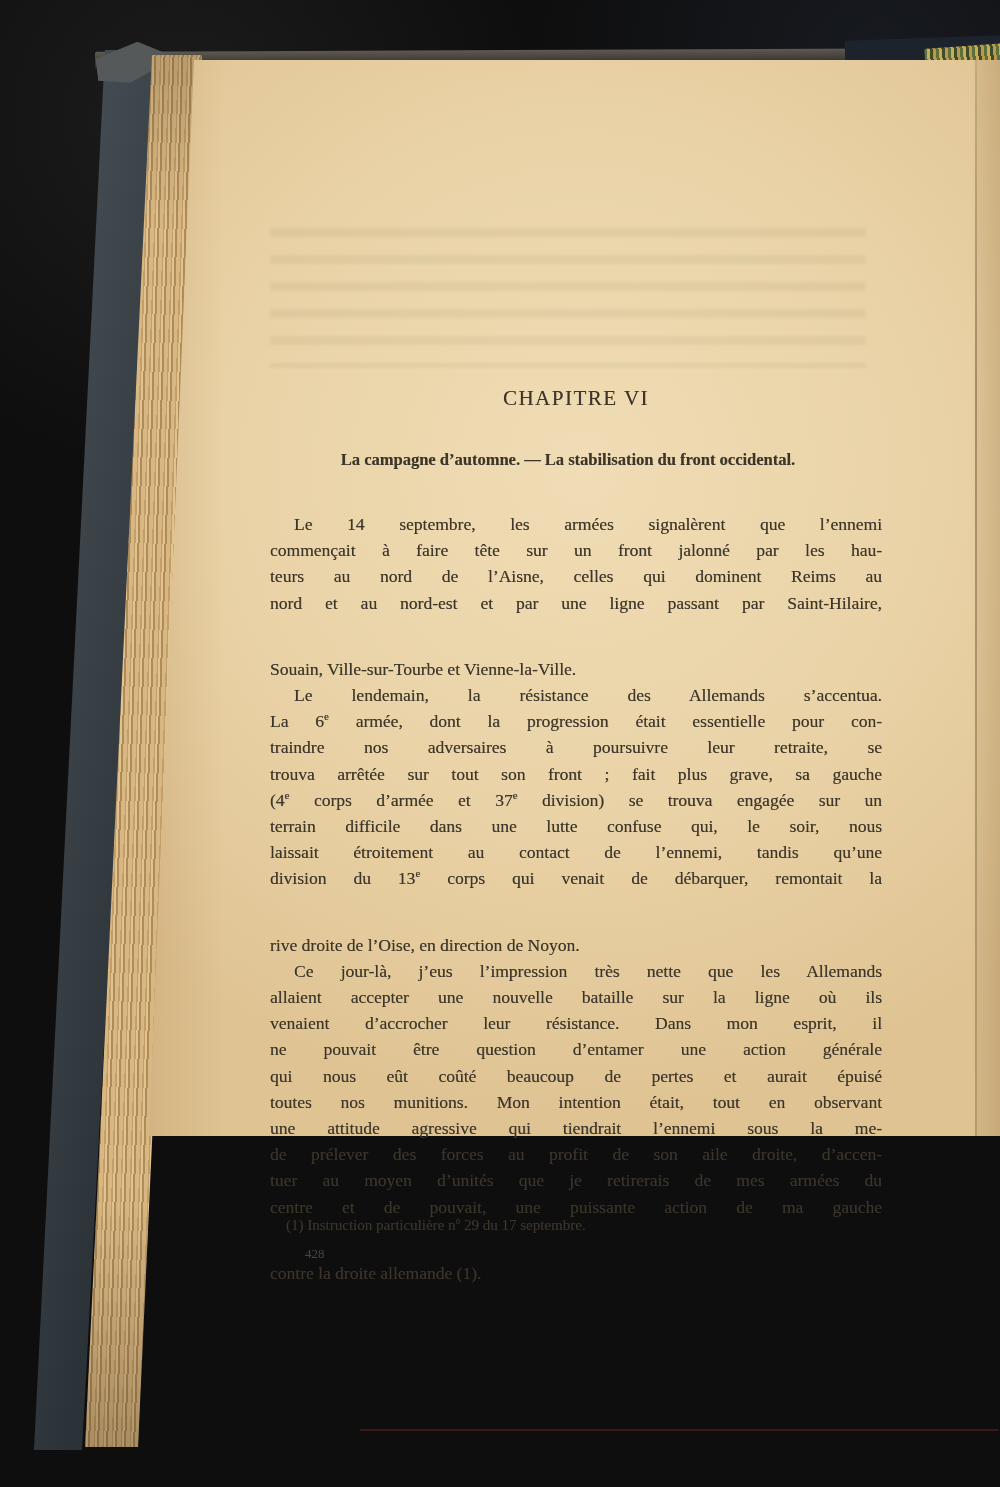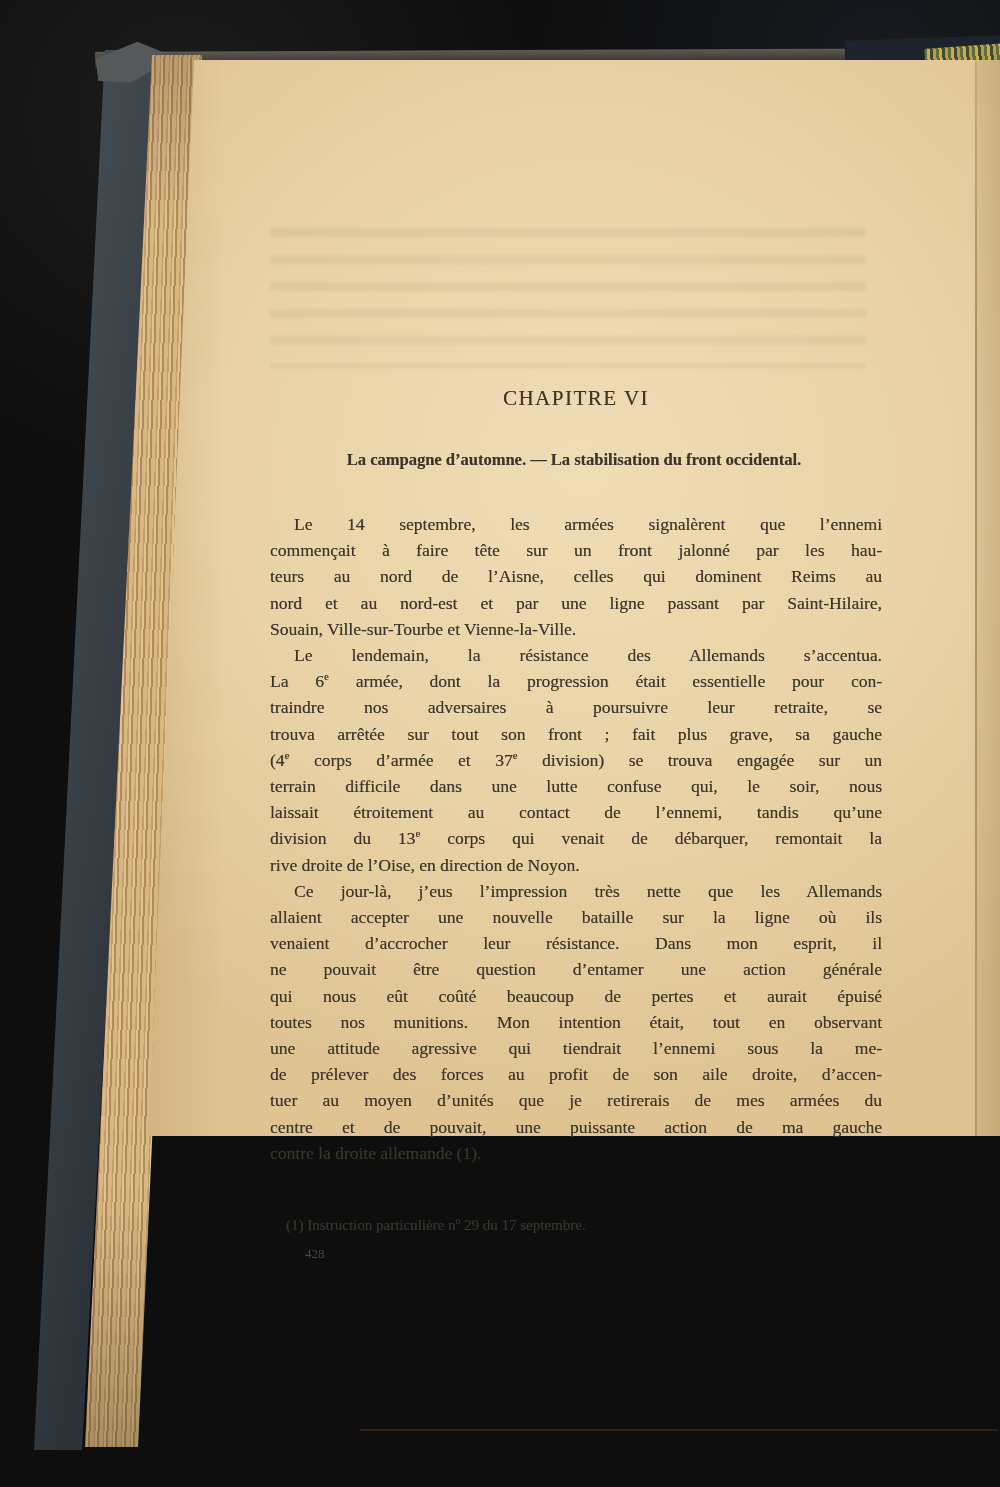--- a/index.html
+++ b/index.html
@@ -69,29 +69,29 @@
     opacity:.08;filter:blur(1.5px);
     background:repeating-linear-gradient(180deg,#6b6b3e 0 9px,transparent 9px 27px);
   }
   
   .ink{color:#3b352a;text-shadow:.3px 0 0 rgba(60,53,40,.5);}
   .chapter-heading{
     position:absolute;left:140px;top:326px;width:612px;
     font-size:21px;line-height:24px;letter-spacing:1.5px;text-align:center;
   }
   .subtitle{
-    position:absolute;left:138px;top:389px;width:612px;
+    position:absolute;left:132px;top:389px;width:612px;
     font-size:16.5px;line-height:22px;font-weight:bold;text-align:center;
   }
   .bodytext{
     position:absolute;left:140px;top:451px;width:612px;
     font-size:17.5px;line-height:26.2px;
   }
   .line{text-align:justify;text-align-last:justify;}
-  .line.last{text-align-last:left;}
+  .line.last{text-align-last:left;margin-top:40px;}
   .line.first{text-indent:24px;}
   sup{font-size:62%;line-height:0;vertical-align:super;}
   .footnote{
     position:absolute;left:156px;top:1155px;width:600px;
     font-size:15px;line-height:20px;
   }
   .page-number{
     position:absolute;left:175px;top:1186px;
     font-size:13px;color:#4e463a;text-shadow:none;
   }

